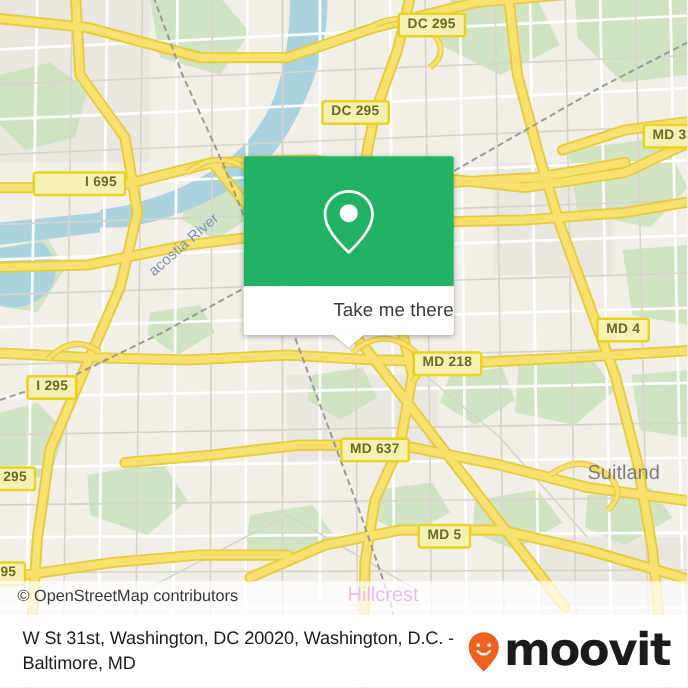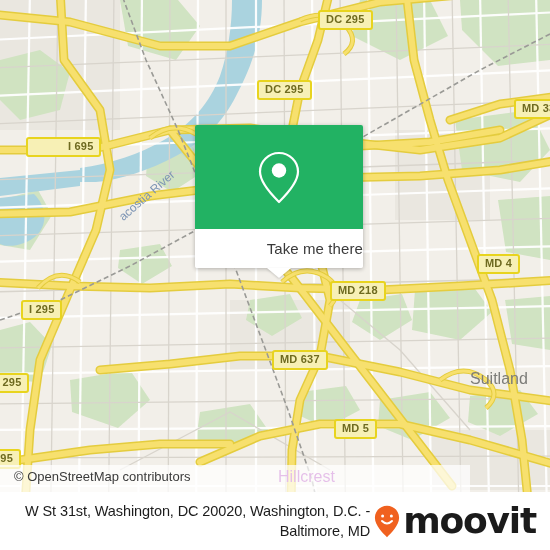--- a/index.html
+++ b/index.html
@@ -48,21 +48,21 @@
     font-size:12px;
     white-space:nowrap;
     transform-origin:0 0;
     font-family:"Liberation Sans", sans-serif;
   }
 
   
   #attribution{
     position:absolute;
     left:0;top:465px;
-    width:470px;
+    width:550px;
     padding:4px 0 8px 14px;
     box-sizing:border-box;
     font-size:13px;
     color:#3a3a3a;
     background:rgba(255,255,255,.72);
     font-family:"Liberation Sans", sans-serif;
   }
 
   
   #footer{
@@ -75,21 +75,20 @@
     box-sizing:border-box;
     padding:0 8px 0 18px;
   }
   #footer-text{
     flex:1 1 auto;
     font-size:14.5px;
     line-height:20px;
     color:#1c1c1c;
     letter-spacing:-.1px;
     padding-right:4px;
-    text-align:right;
   }
   #footer-logo{
     flex:0 0 auto;
     display:flex;
     align-items:center;
     gap:3px;
     padding-right:6px;
   }
   .logo-pin{
     width:26px;height:33px;display:block;

